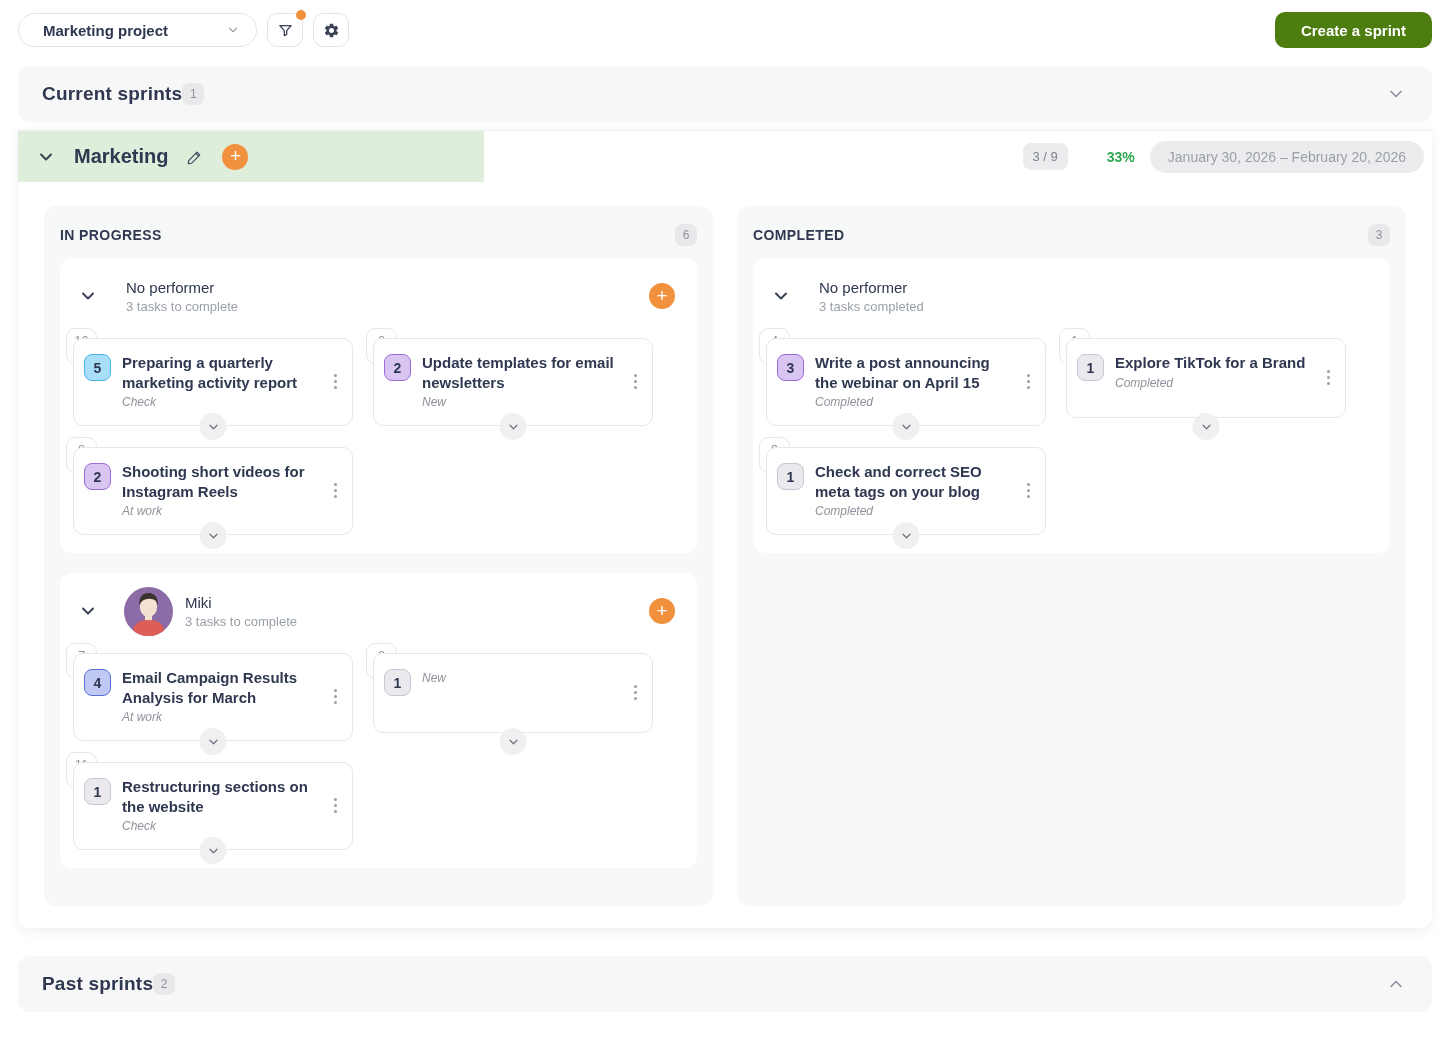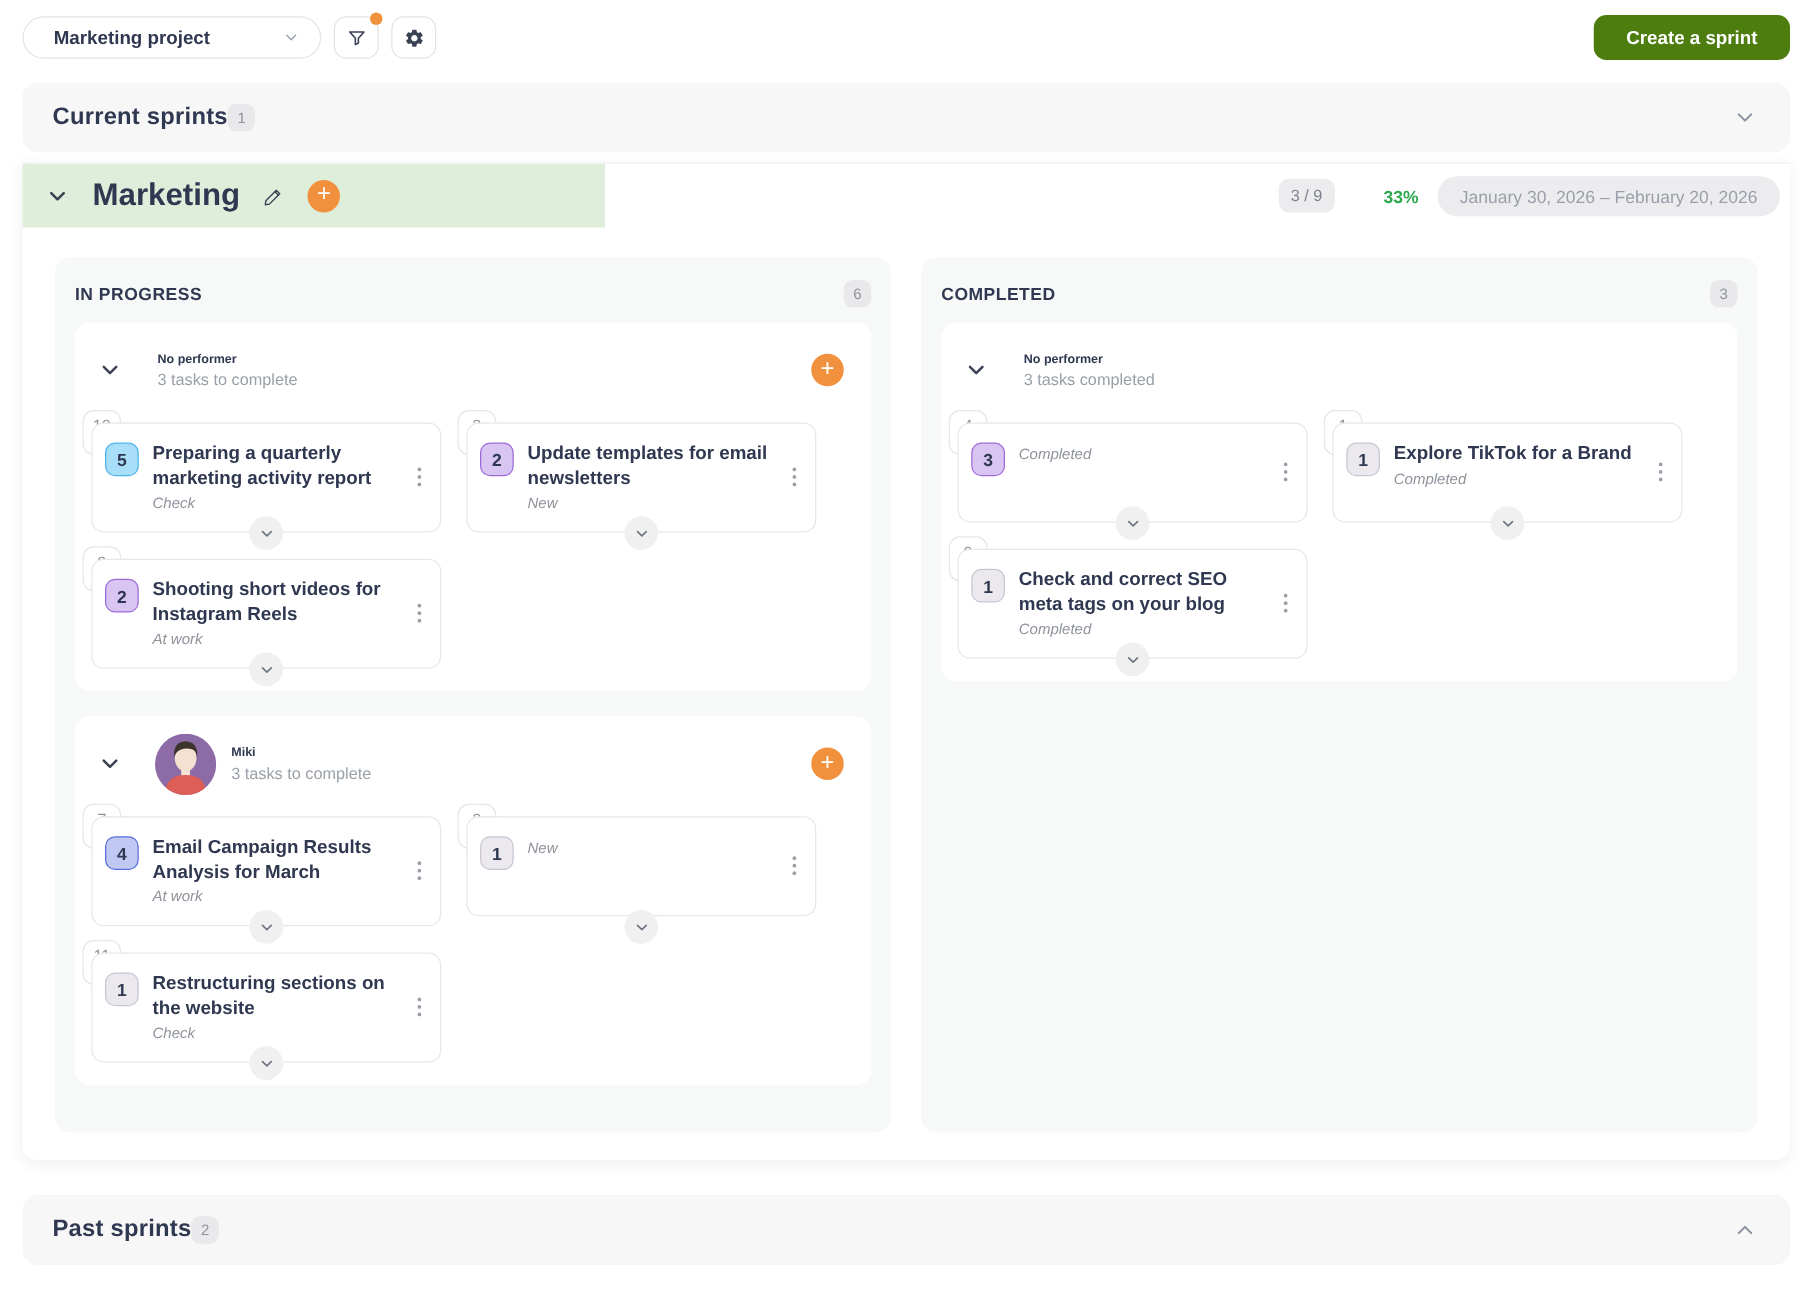--- a/index.html
+++ b/index.html
@@ -25,21 +25,21 @@
                  min-width:22px; text-align:center; }
   .section-chevron { margin-left:auto; display:flex; }
   .rot180 { transform:rotate(180deg); }
 
   
   .sprint-card { margin-top:8px; background:#fff; border-radius:0 0 12px 12px;
                  box-shadow:0 3px 12px rgba(40,50,70,.08); padding-bottom:22px; }
   .sprint-header { height:52px; display:flex; align-items:center; border-top:1px solid #EFEFF1; }
   .sprint-header-left { width:466px; height:100%; background:#DFEDDB; display:flex; align-items:center;
                         gap:14px; padding-left:14px; }
-  .sprint-name { font-size:25px; font-weight:600; }
+  .sprint-name { font-size:20px; font-weight:600; }
   .chev-btn { background:none; border:none; display:flex; cursor:pointer; padding:4px; }
   .plus-btn { width:26px; height:26px; border-radius:50%; background:#F2913D; color:#fff; border:none;
               font-size:19px; line-height:1; display:flex; align-items:center; justify-content:center;
               cursor:pointer; padding-bottom:2px; }
   .sprint-header-right { margin-left:auto; display:flex; align-items:center; gap:15px; padding-right:8px; }
   .ratio-badge { background:#ECECEE; color:#7C828C; font-size:13px; border-radius:8px; padding:6px 10px;text-align:right; }
   .percent { color:#2EA84F; font-size:14px; font-weight:700;margin-left:24px; }
   .date-pill { background:#ECECEE; color:#9AA0AA; font-size:14px; border-radius:16px; padding:8px 18px; }
 
   
@@ -48,21 +48,21 @@
   .column-header { display:flex; align-items:center; padding:18px 16px 12px; }
   .column-title { font-size:14px; font-weight:700; letter-spacing:.4px; }
   .column-count { margin-left:auto; }
 
   
   .group { background:#fff; border-radius:12px; margin:0 16px 20px; }
   .group-header { display:flex; align-items:center; min-height:70px; padding:10px 22px 4px 14px; }
   .group-avatar { margin-left:22px; display:flex; flex-shrink:0; }
   .group-info { margin-left:24px; }
   .group-info.after-avatar { margin-left:12px; }
-  .group-name { font-size:10px; font-weight:700; }
+  .group-name { font-size:15px; font-weight:400; }
   .group-subtitle { font-size:13px; color:#9AA0A8; margin-top:3px; }
   .group-add { margin-left:auto; }
 
   
   .cards { display:grid; grid-template-columns:280px 280px; gap:21px 20px; padding:10px 13px 18px; }
   .card-wrap { position:relative; }
   .tab { position:absolute; top:-10px; left:-7px; min-width:31px; height:36px; padding:4px 6px 0;
          background:#fff; border:1px solid #E7E7EA; border-radius:9px; font-size:13px; color:#8E939B;
          text-align:center; z-index:0; }
   .card { position:relative; z-index:1; background:#fff; border:1px solid #E7E7EA; border-radius:10px;
@@ -356,20 +356,21 @@
                 <div class="group-name">No performer</div>
                 <div class="group-subtitle">3 tasks completed</div>
               </div>
             </div>
             <div class="cards">
               <div class="card-wrap">
                 <span class="tab">4</span>
                 <div class="card">
                   <span class="pri-badge" style="background: rgb(216, 197, 242); border-color: rgb(157, 107, 216);">3</span>
                   <div class="card-body">
+                    <div class="card-title">Write a post announcing the webinar on April 15</div>
                     <div class="card-status">Completed</div>
                   </div>
                   <button class="kebab">
                     <i></i>
                     <i></i>
                     <i></i>
                   </button>
                 </div>
                 <button class="expand">
                   <span style="display:flex">

